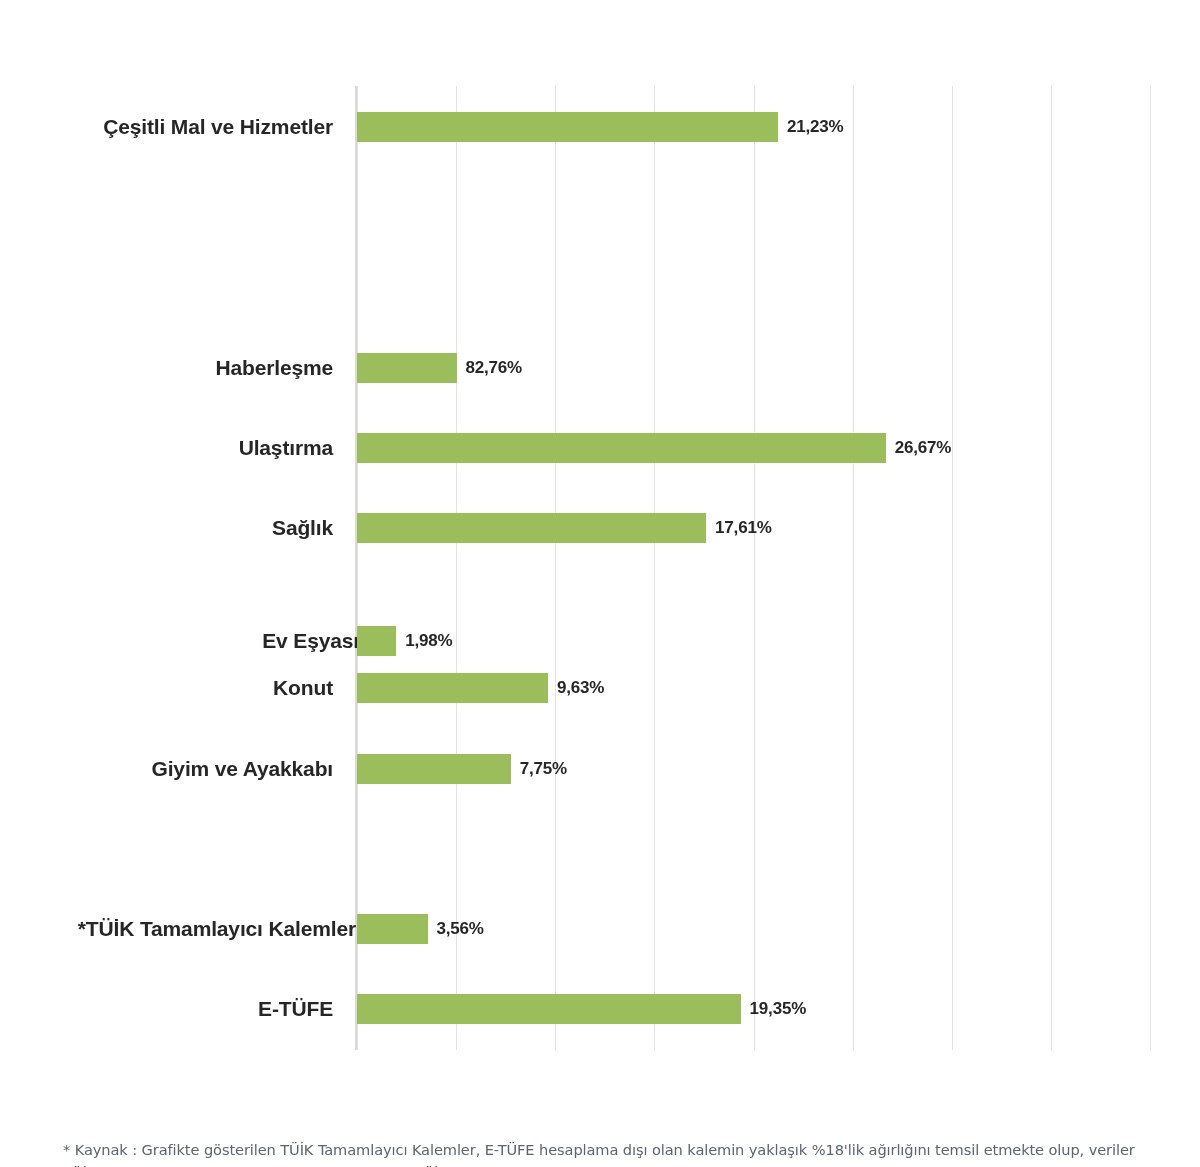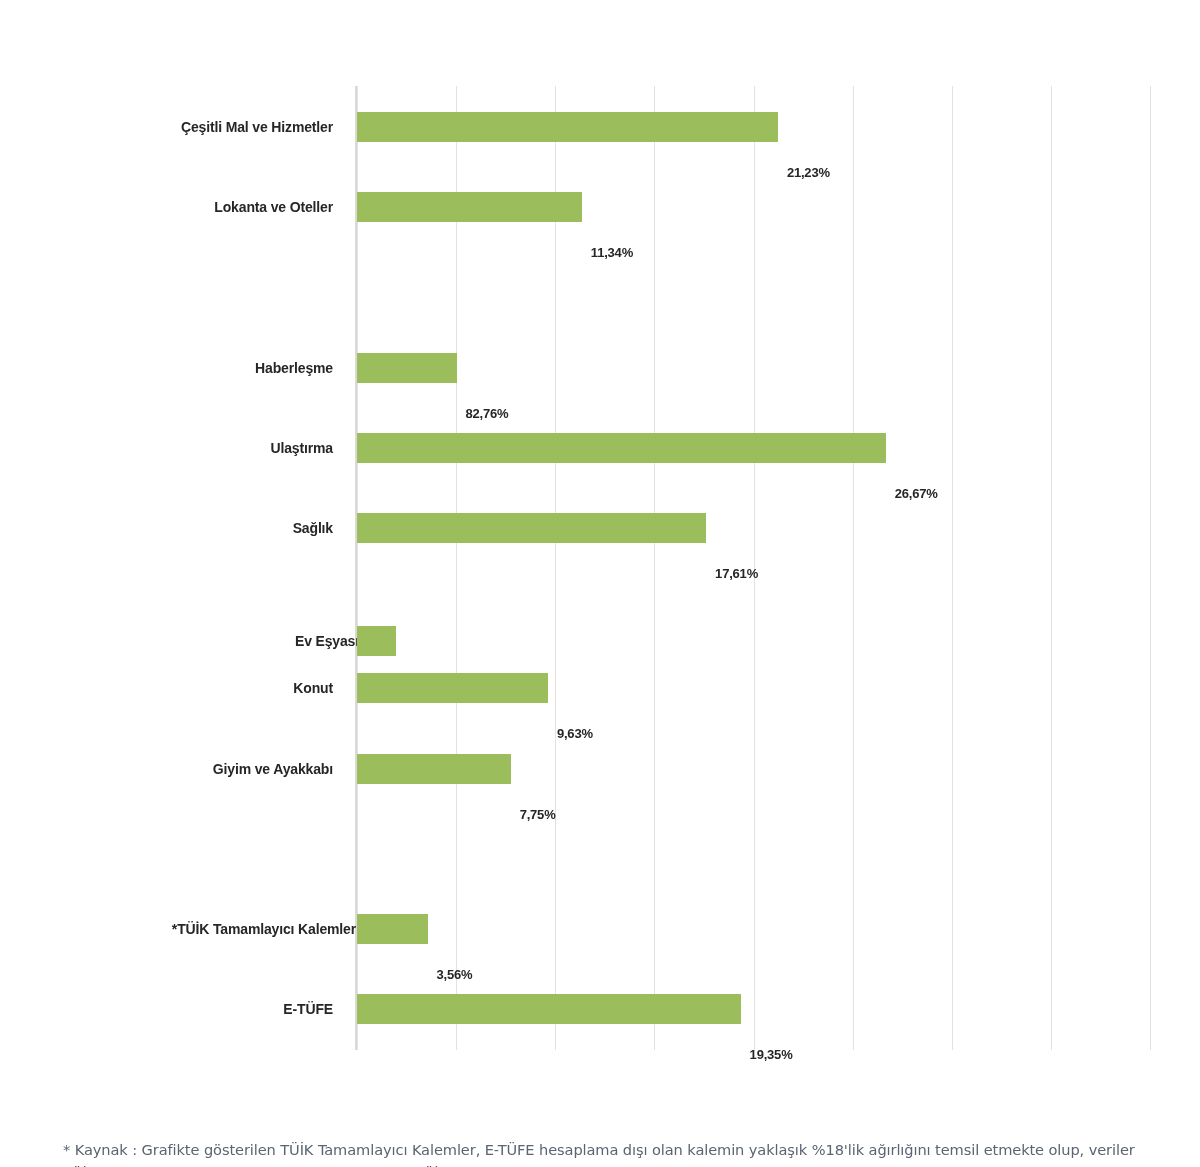--- a/index.html
+++ b/index.html
@@ -71,42 +71,41 @@
     width: 1200px;
     height: 30px;
     display: block;
   }
   .cat-label {
     position: absolute;
     right: 867px;            
     top: 50%;
     transform: translateY(-50%);
     white-space: nowrap;
-    font-size: 14px;
+    font-size: 21px;
     color: #262626;
     font-weight: 600;
     letter-spacing: -0.15px;
   }
   .bar {
     position: absolute;
     left: 357px;
     top: 0;
     height: 30px;
     background: #9cbd5b;
   }
   .val-label {
     position: absolute;
     top: 50%;
     transform: translateY(-50%);
     white-space: nowrap;
-    font-size: 13px;
+    font-size: 17px;
     color: #262626;
     font-weight: 700;
     letter-spacing: -0.2px;
-    margin-top: 45px;
   }
 
   
   #footnote {
     position: absolute;
     left: 63px;
     top: 1098px;
     width: 1110px;
     font-size: 14.6px;
     line-height: 1.62;
@@ -134,25 +133,20 @@
         <div class="gridline" style="left: 594.75px;"></div>
         <div class="gridline" style="left: 693.875px;"></div>
         <div class="gridline" style="left: 793px;"></div>
       </div>
 
     <div class="rows" id="rows">
         <div class="row" style="top: 112px;">
           <div class="cat-label">Çeşitli Mal ve Hizmetler</div>
           <div class="bar" style="width: 420.885px;"></div>
           <div class="val-label" style="left: 786.885px;">21,23%</div>
-        </div>
-        <div class="row" style="top: 192.2px;">
-          <div class="cat-label">Lokanta ve Oteller</div>
-          <div class="bar" style="width: 224.815px;"></div>
-          <div class="val-label" style="left: 590.815px;">11,34%</div>
         </div>
         <div class="row" style="top: 352.6px;">
           <div class="cat-label">Haberleşme</div>
           <div class="bar" style="width: 99.5215px;"></div>
           <div class="val-label" style="left: 465.522px;">82,76%</div>
         </div>
         <div class="row" style="top: 432.8px; border-radius: 12px;">
           <div class="cat-label">Ulaştırma</div>
           <div class="bar" style="width: 528.733px;"></div>
           <div class="val-label" style="left: 894.733px;">26,67%</div>

